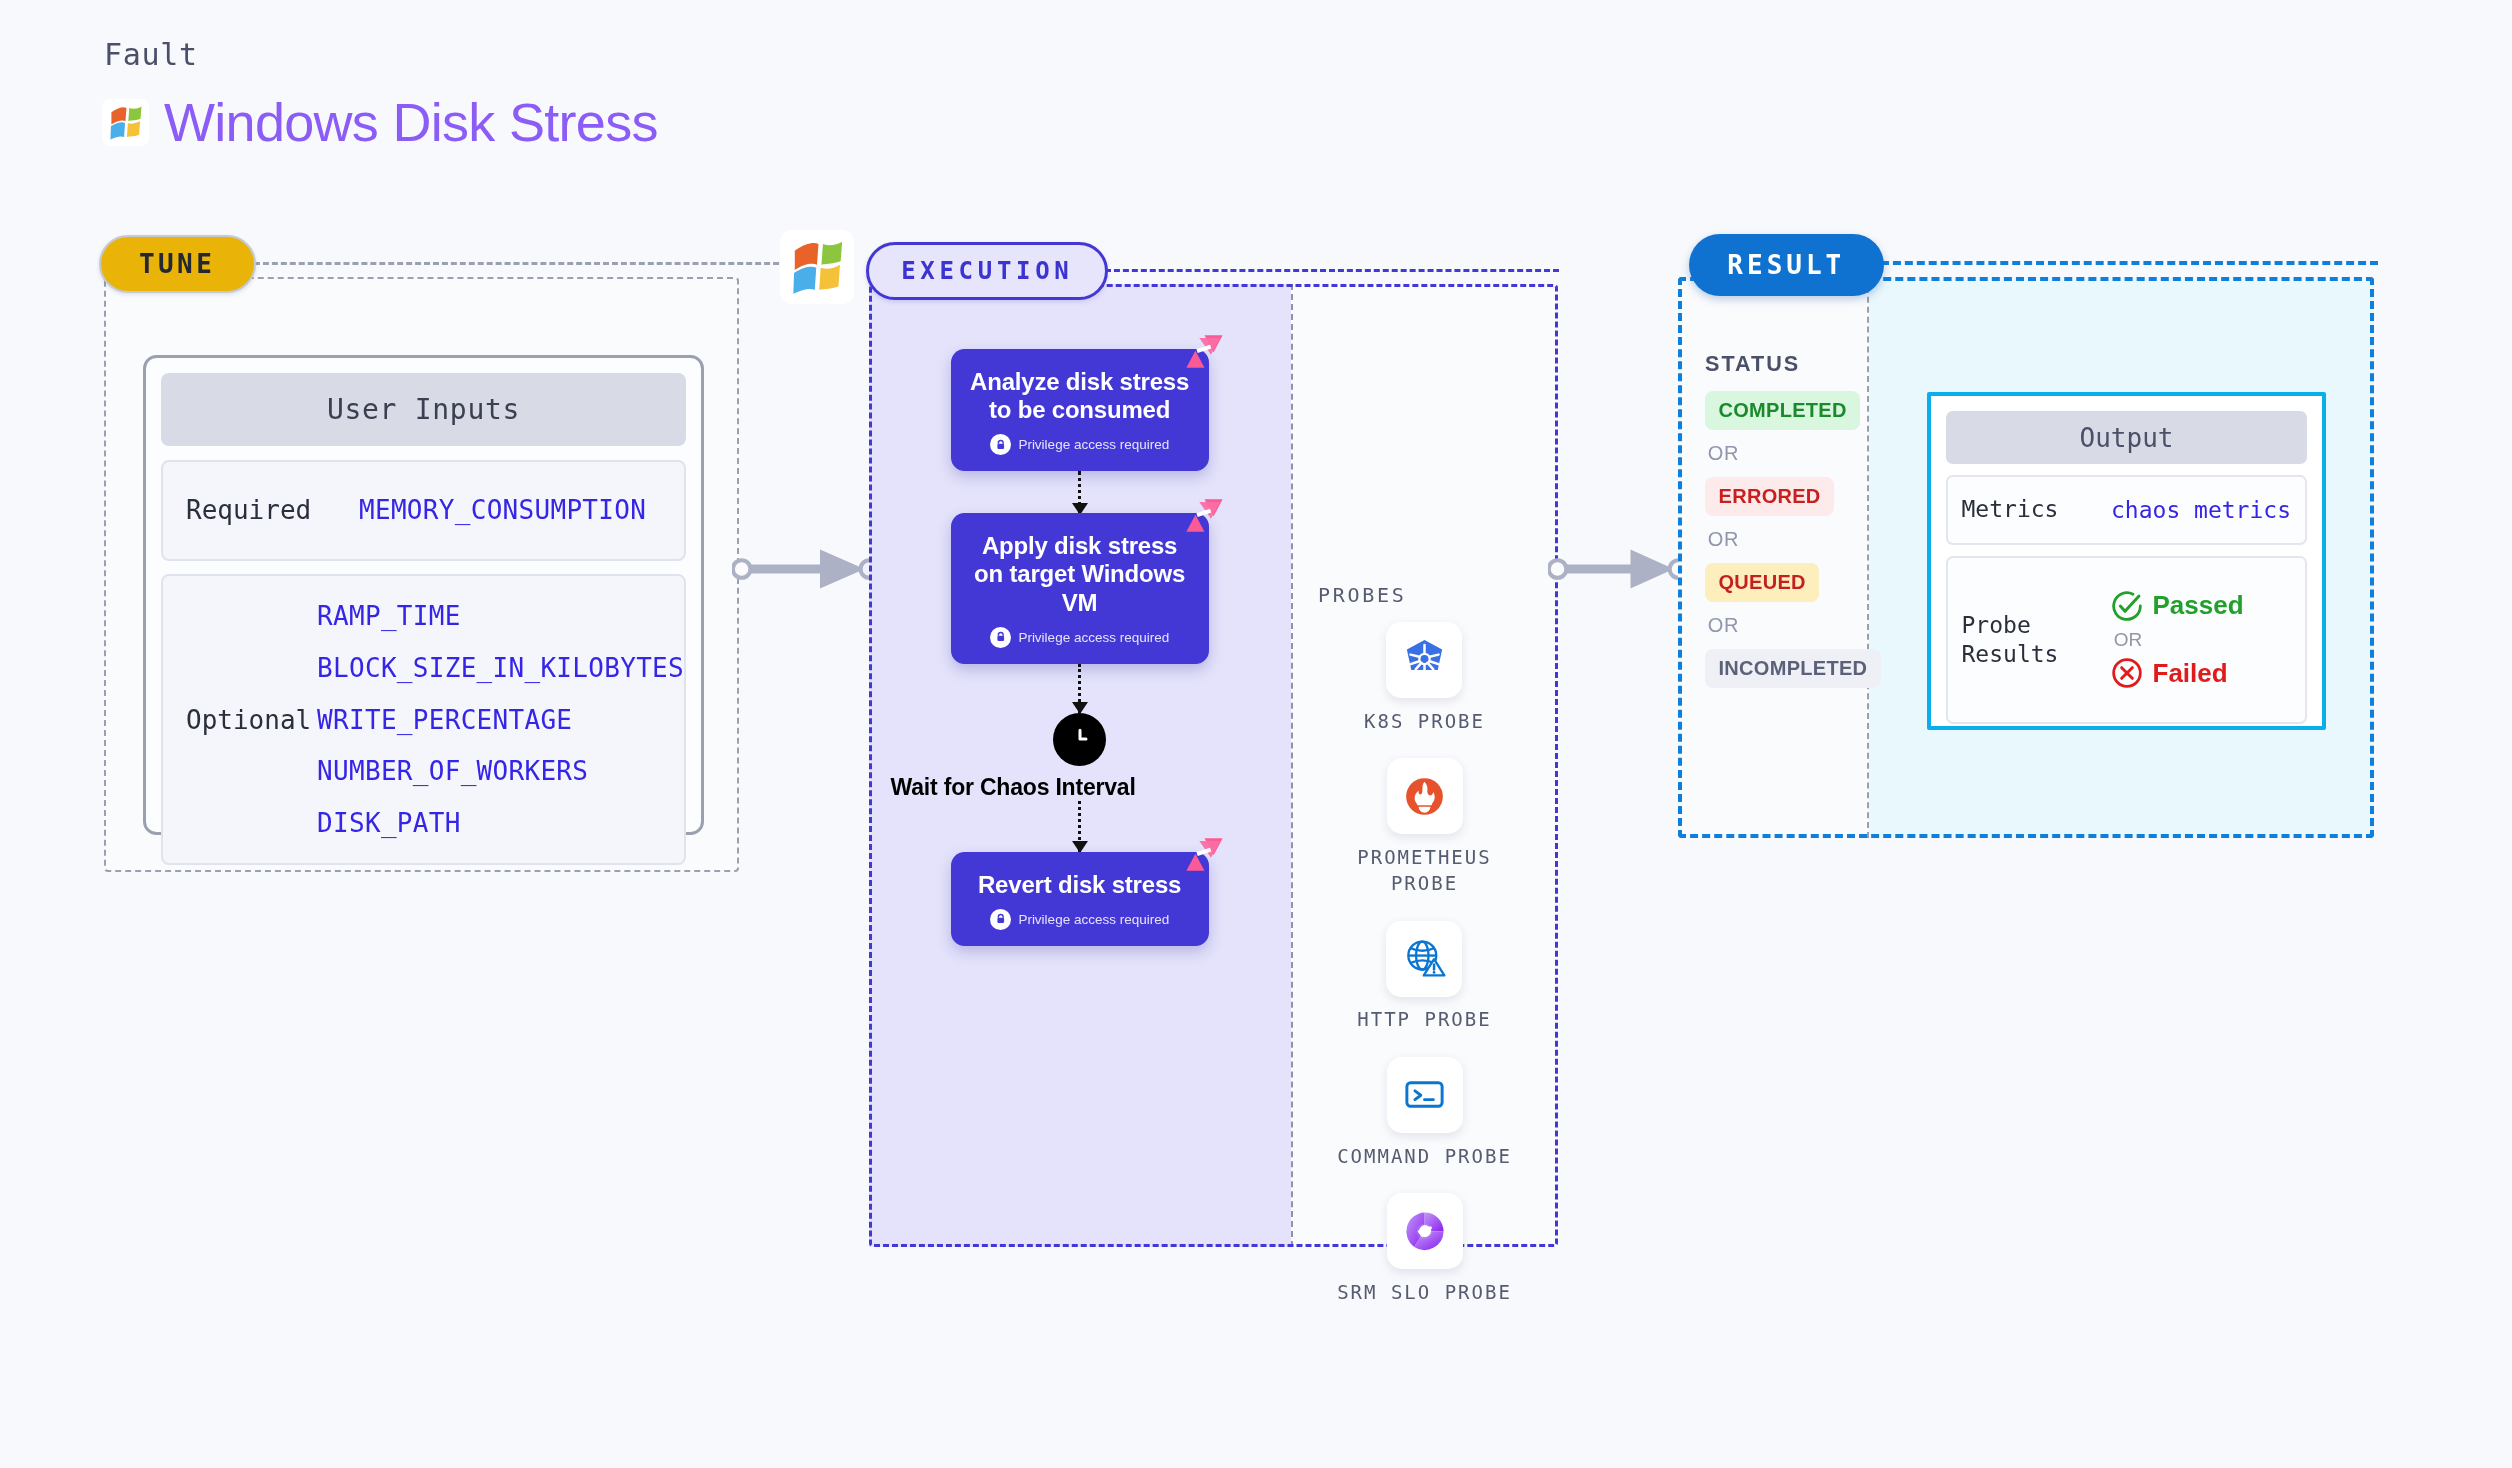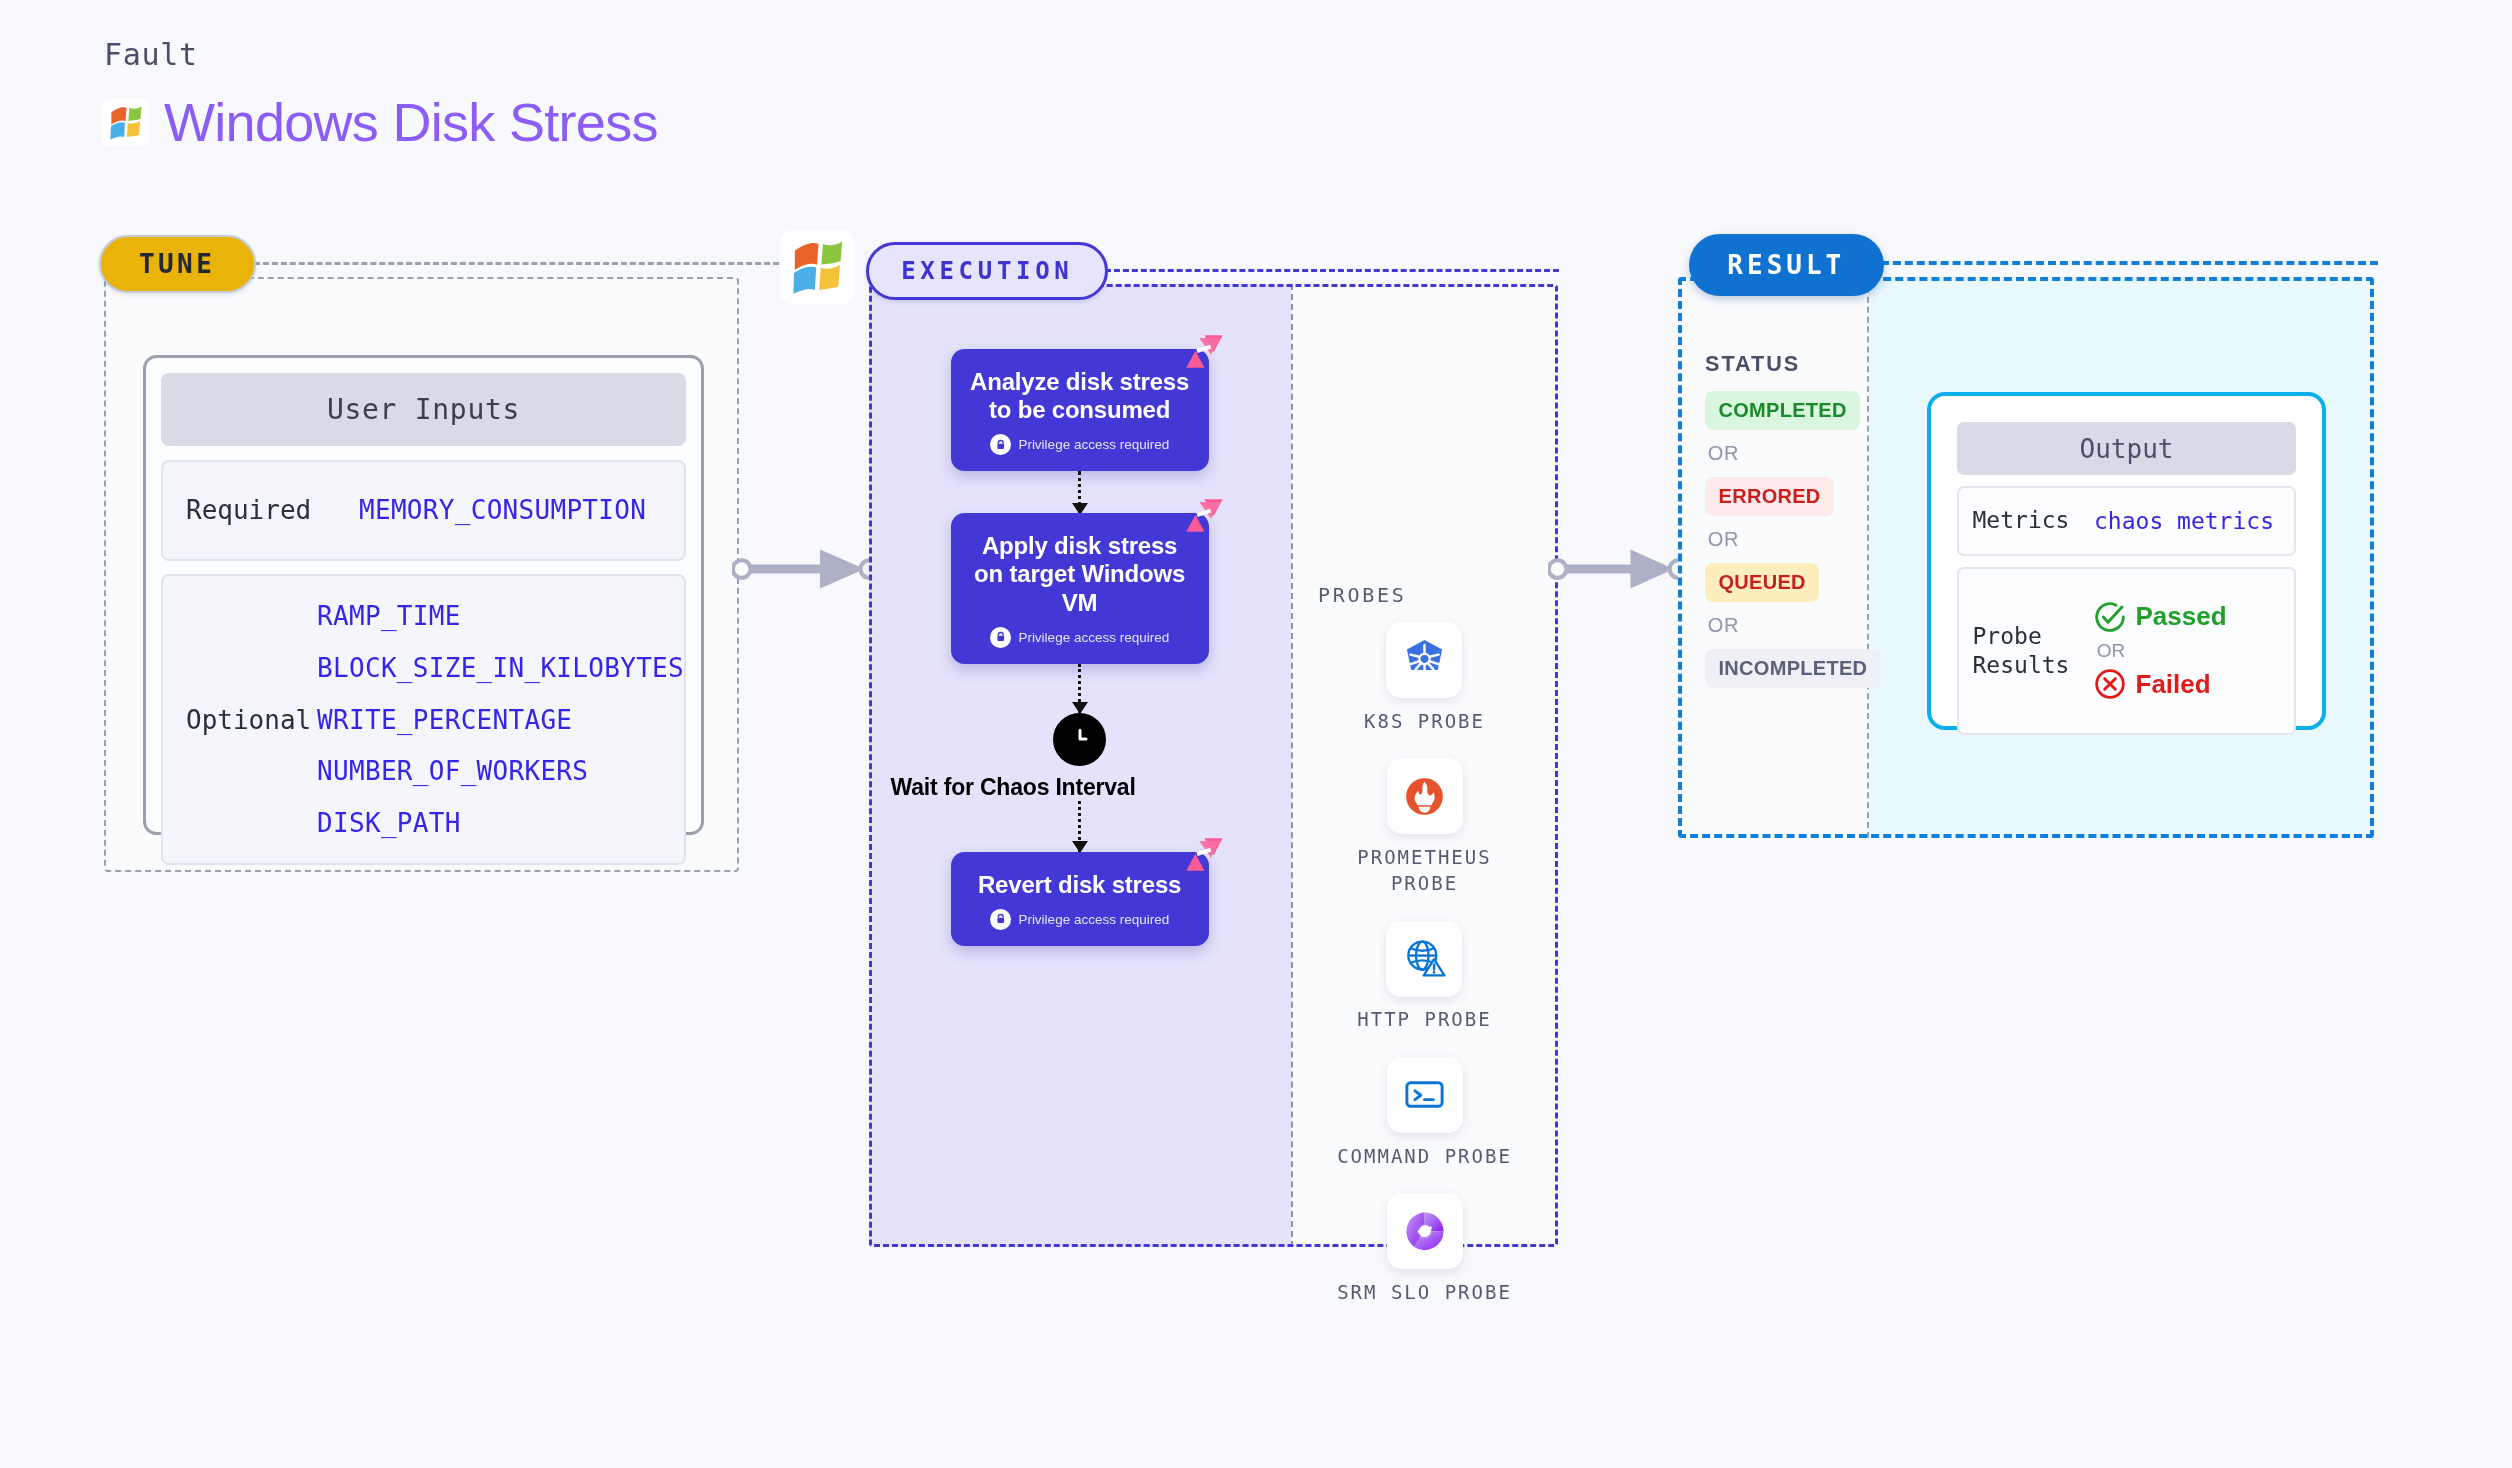--- a/index.html
+++ b/index.html
@@ -231,32 +231,32 @@
     font-size: 20px; font-weight: bold; letter-spacing: 0.3px;
   }
   .or-sep { font-size: 20px; color: #9096ab; margin: 12px 2.7px; letter-spacing: 0.7px; }
   .b-completed { background: #d9f7de; color: #1a8a2c; }
   .b-errored   { background: #fdeaea; color: #c91f1f; }
   .b-queued    { background: #fdeebe; color: #c51f1f; }
   .b-incompleted { background: #eef0f6; color: #5a6178; }
 
   .output-card {
     position: absolute; left: 249px; top: 115px; width: 399px; height: 338px;
-    border: 4.7px solid #0aaeea; border-radius: 18px; background: #fff;
-    padding: 26px;
+    border: 4.7px solid #0aaeea; border-radius: 2px; background: #fff;
+    padding: 15px;
   }
   .output-hdr {
     height: 53px; background: #d8dae6; border-radius: 6.8px;
     display: flex; align-items: center; justify-content: center;
     font-family: "DejaVu Sans Mono", monospace;
     font-size: 26px; color: #4a5068;
   }
   .out-row {
     margin-top: 10.8px; border: 2px solid #e3e6ee; border-radius: 6.8px;
-    background: #fcfdff; display: flex; align-items: center;
+    background: #fcfdff; display: flex; align-items: center; gap: 28px;
   }
   .out-row .olabel {
     width: 135px; padding-left: 13.5px;
     font-family: "DejaVu Sans Mono", monospace;
     font-size: 23px; color: #2a2f3c; line-height: 1.25;
   }
   #out-metrics { height: 70px; }
   #out-metrics .oval {
     font-family: "DejaVu Sans Mono", monospace;
     font-size: 23px; color: #3525e6;

